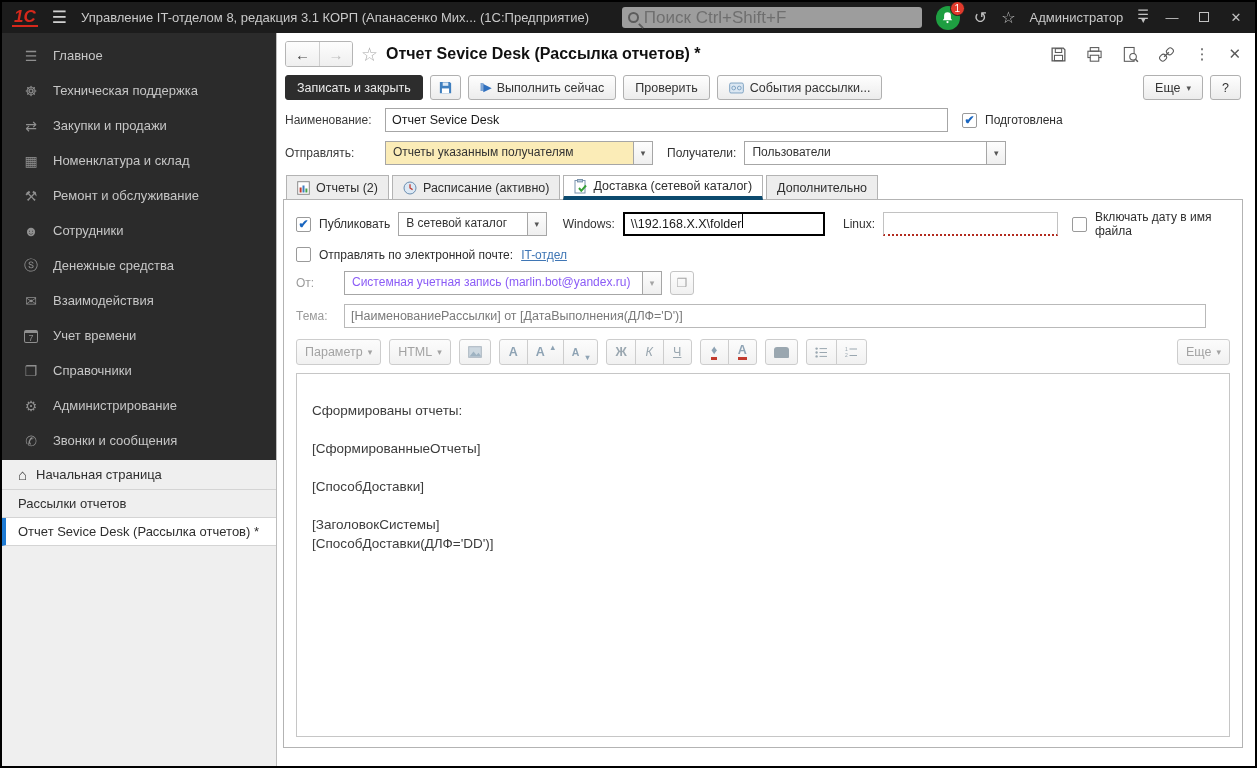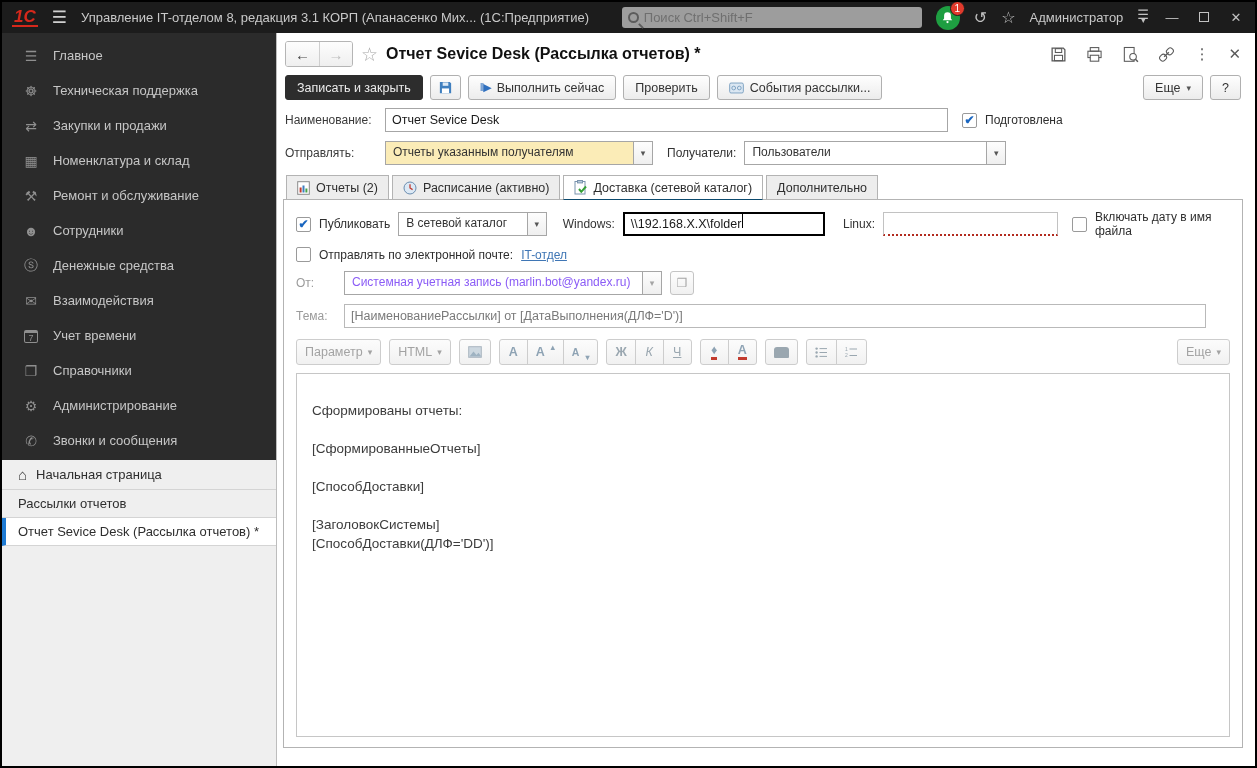--- a/index.html
+++ b/index.html
@@ -13,21 +13,21 @@
     height:31px; background:#1c1c1c; display:flex; align-items:center;
     color:#c9c9c9; font-size:13px; padding:0 10px; gap:14px; flex:0 0 auto;
   }
   .logo-1c{ color:#d5281b; font-weight:bold; font-style:italic; font-size:17px;
     border-bottom:2px solid #d5281b; line-height:15px; padding:0 2px 1px 2px; }
   .hamburger{ font-size:17px; color:#cfcfcf; cursor:pointer; }
   .app-title{ white-space:nowrap; overflow:hidden; }
   .tb-search{ margin-left:auto; width:300px; height:21px; background:#9d9d9d;
     border-radius:3px; display:flex; align-items:center; padding:0 6px; gap:5px; }
   .tb-search input{ background:transparent; border:none; outline:none; flex:1;
-    font-size:13px; color:#3c3c3c; font-family:inherit; }
+    font-size:17px; color:#3c3c3c; font-family:inherit; }
   .tb-search input::placeholder{ color:#6f6f6f; }
   .lens{ width:11px; height:11px; border:2px solid #5c5c5c; border-radius:50%; position:relative; flex:0 0 auto;}
   .lens::after{ content:""; position:absolute; width:2px; height:6px; background:#5c5c5c;
     transform:rotate(-45deg); left:10px; top:9px; }
   .bell-wrap{ position:relative; width:24px; height:24px; flex:0 0 auto;}
   .bell{ width:24px; height:24px; border-radius:50%; background:#1e9e41; display:flex;
     align-items:center; justify-content:center; }
   .badge{ position:absolute; top:-5px; right:-5px; min-width:15px; height:15px; border-radius:50%;
     background:#e03a2c; color:#fff; font-size:10px; display:flex; align-items:center;
     justify-content:center; border:1px solid #1c1c1c; }
@@ -90,21 +90,21 @@
   .combo.yellow .val{ background:#fbecb7; }
   .cb{ width:15px; height:15px; border:1px solid #9a9a9a; border-radius:2px; background:#fff;
     display:inline-flex; align-items:center; justify-content:center; font-size:12px;
     color:#1a66c0; font-weight:bold; flex:0 0 auto; cursor:pointer; }
   .cblab{ color:#2e2e2e; }
   
   .tabs{ display:flex; padding-left:3px; position:relative; z-index:2; }
   .tab{ display:inline-flex; align-items:center; gap:6px; height:25px; padding:0 10px;
     border:1px solid #b3b3b3; background:#ededed; margin-right:3px; font-size:12.5px;
     color:#2e2e2e; cursor:pointer; position:relative; top:1px; }
-  .tab.active{ background:#fff; border-bottom:1px solid #0c4a6e; }
+  .tab.active{ background:#fff; border-bottom:4px solid #0c4a6e; }
   .panel{ border:1px solid #b3b3b3; margin-top:0; flex:1; padding:10px 12px; display:flex;
     flex-direction:column; margin-bottom:18px; background:#fff; position:relative; z-index:1;}
   .prow{ display:flex; align-items:center; gap:8px; margin-bottom:9px; }
   .inp.focused{ border:2px solid #000; }
   .caret{ display:inline-block; width:1px; height:14px; background:#000; margin-left:1px; }
   .inp.reqempty{ border:1px solid #c2c2c2; border-bottom:2px dotted #b22a1e; }
   .link{ color:#3f76b5; text-decoration:underline; cursor:pointer; }
   .dimlabel{ color:#9b9b9b; }
   .combo.dim .val{ color:#8b5cf6; }
   .combo.dim .dd{ color:#a5a5a5; }

